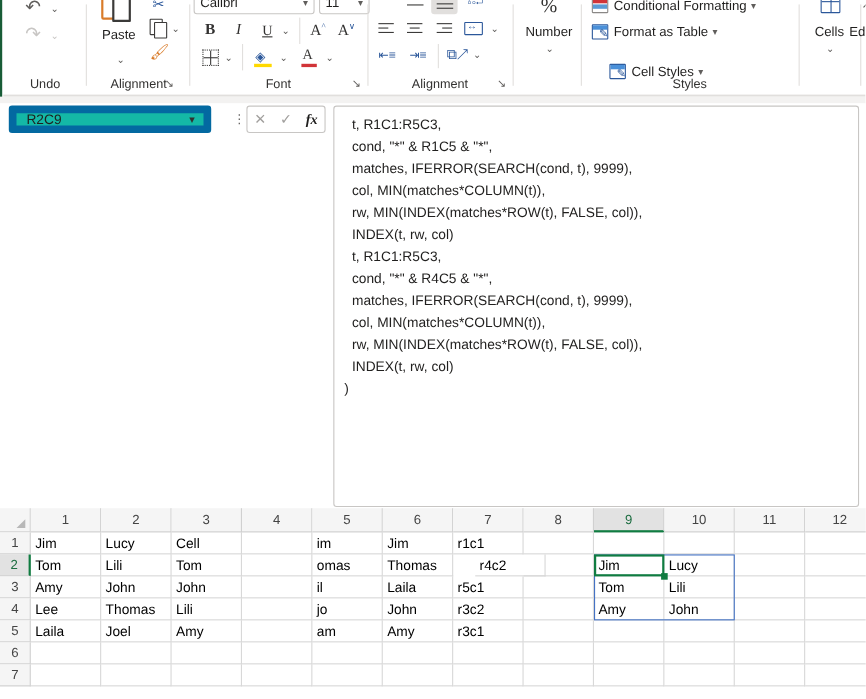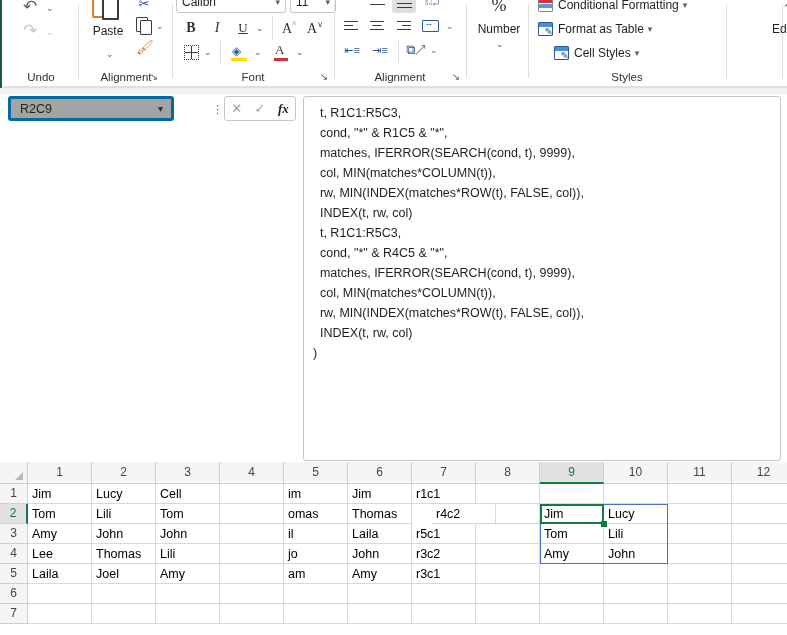--- a/index.html
+++ b/index.html
@@ -158,22 +158,22 @@
   }
   .cells-ic:before { content:""; position:absolute; left:0; top:4px; width:100%; height:1px; background:#2b579a;}
   .cells-ic:after { content:""; position:absolute; left:50%; top:0; height:100%; width:1px; background:#2b579a;}
   .bigbtn-text { position:absolute; font-size:12px; color:#201f1e; text-align:center; width:100%; }
 
   
   .fbar-zone {
     position: absolute; left:0; top:94px; width:787px; height:368px; background:#ffffff;
   }
   .namebox {
-    position:absolute; left:8px; top:96px; width:166px; height:25px;
-    border:3px solid #0369a1; border-radius:3px; background:#a3a3a3;
+    position:absolute; left:8px; top:96px; width:184px; height:25px;
+    border:7px solid #0369a1; border-radius:3px; background:#14b8a6;
     display:flex; align-items:center;
   }
   .namebox .nval { flex:1; padding-left:9px; font-size:12.5px; color:#201f1e; }
   .namebox .ncaret { padding-right:8px; color:#323130; font-size:10px; }
   .vdots {
     position:absolute; left:212px; top:100px; width:6px; height:18px;
     color:#605e5c; font-size:11px; text-align:center; line-height:18px; letter-spacing:0;
   }
   .fx-group {
     position:absolute; left:224px; top:96px; width:72px; height:25px;
@@ -409,29 +409,36 @@
       <div class="style-item" style="left:4px;top:-2px;">
         <span class="style-ic cf"></span>
         <span>Conditional Formatting</span>
         <span class="style-caret">▾</span>
       </div>
       <div class="style-item" style="left:4px;top:22px;">
         <span class="style-ic tb"></span>
         <span>Format as Table</span>
         <span class="style-caret">▾</span>
       </div>
-      <div class="style-item" style="left:4px;top:46px;padding-left:16px;">
+      <div class="style-item" style="left:4px;top:58px;padding-left:16px;">
         <span class="style-ic tb"></span>
         <span>Cell Styles</span>
         <span class="style-caret">▾</span>
       </div>
       <div class="rgroup-label">Styles</div>
     </div>
     <div class="rgroup-sep" style="left:726px;"></div>
 
+    <div class="rgroup" style="left:730px;width:48px;">
+      <div class="ibtn" style="left:14px;top:-6px;width:22px;height:20px;">
+        <span class="cells-ic"></span>
+      </div>
+      <div class="bigbtn-text" style="left:0;top:22px;">Cells</div>
+      <div class="caret" style="left:21px;top:40px;"></div>
+    </div>
     <div class="rgroup-sep" style="left:782px;"></div>
 
     <div class="rgroup" style="left:770px;width:40px;">
       <div class="bigbtn-text" style="left:0;top:22px;text-align:left;padding-left:2px;">Edi</div>
       <div class="ibtn" style="left:8px;top:-6px;width:20px;height:18px;color:#605e5c;font-size:12px;">↗</div>
     </div>
 
     <div class="ribbon-bottom-edge"></div>
   </div>
   <div class="left-green-edge"></div>

